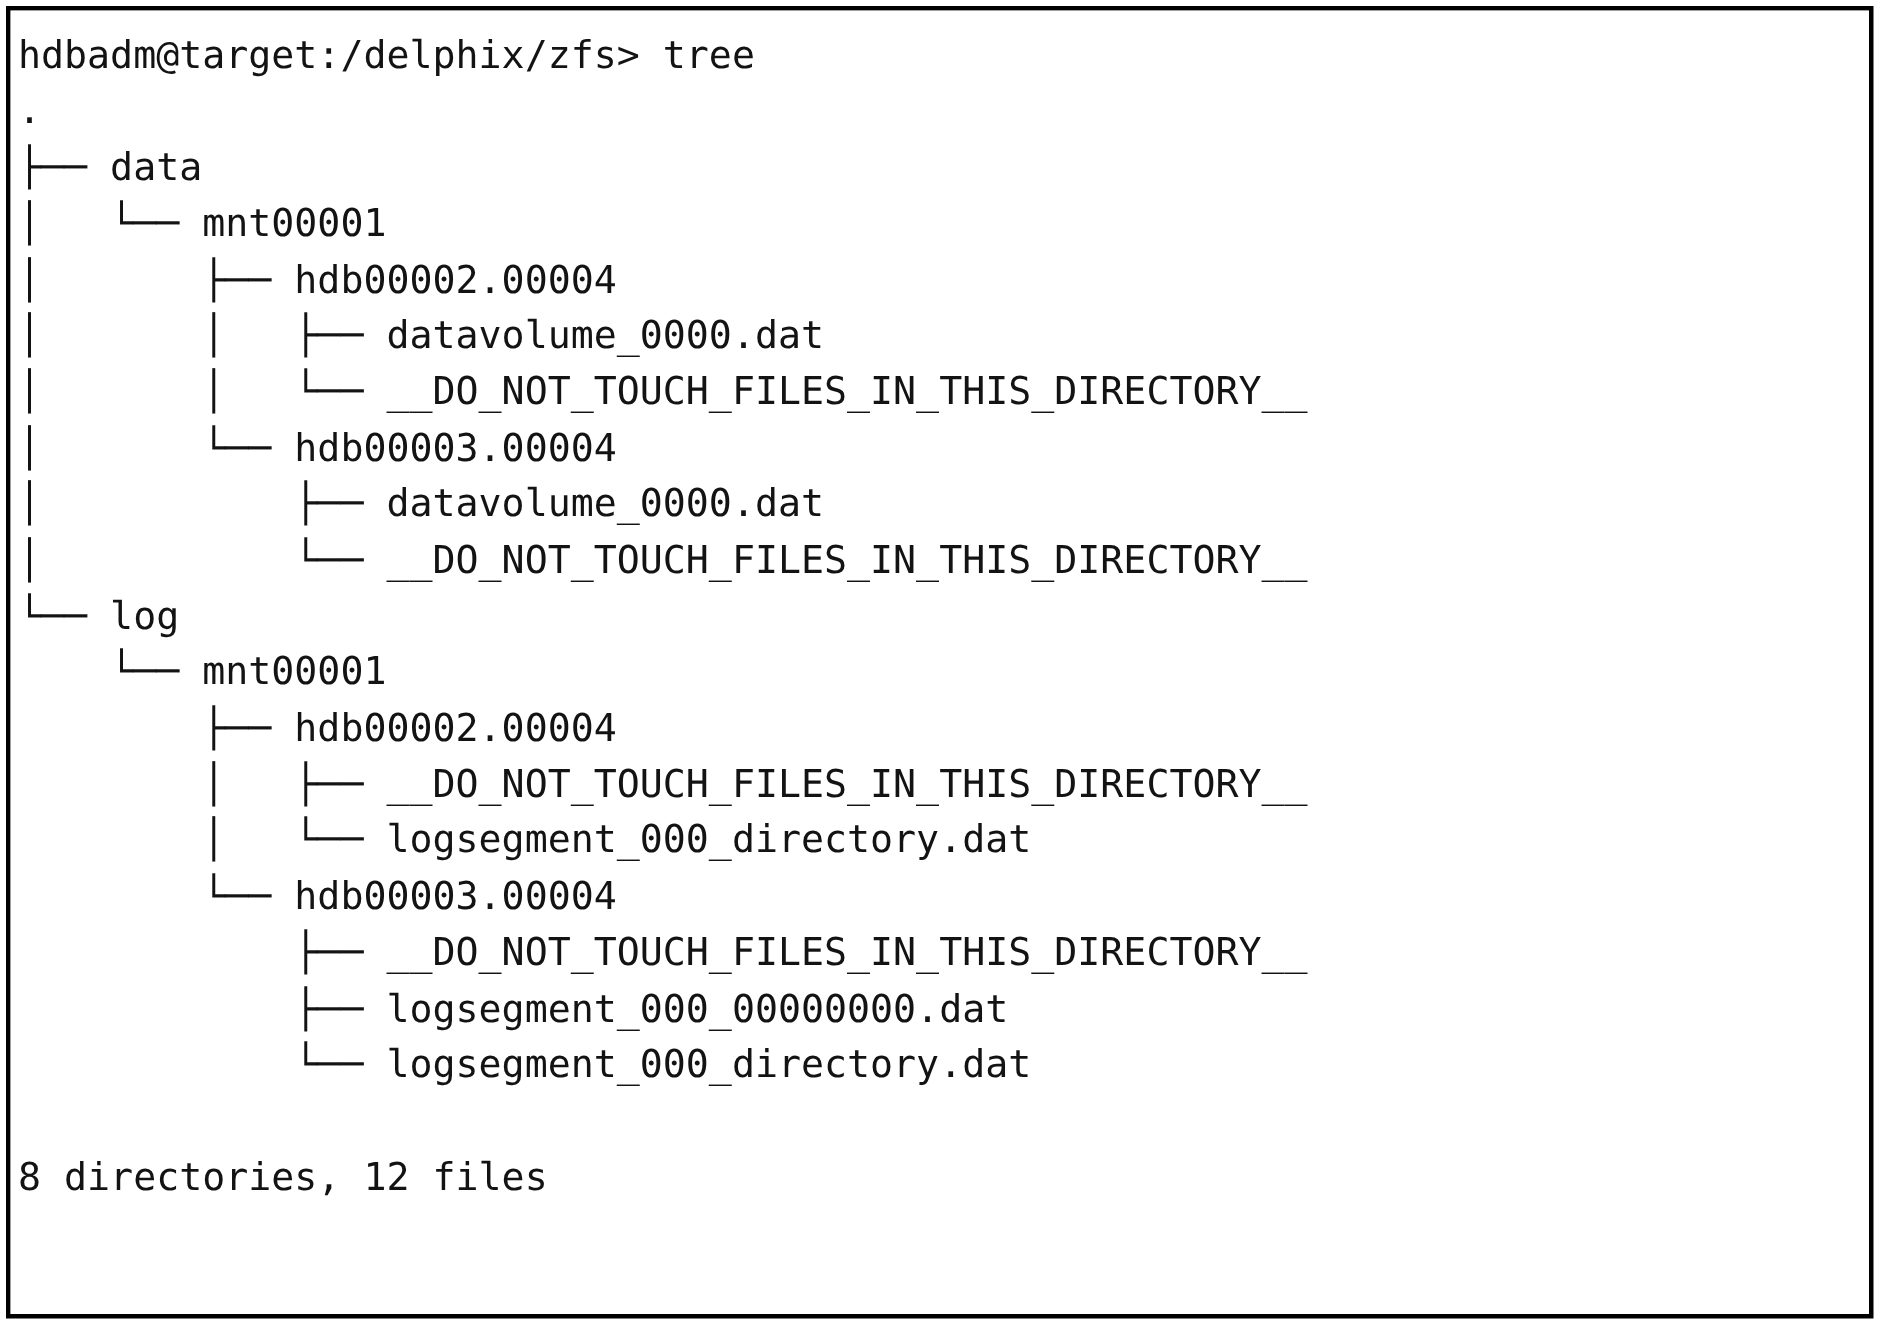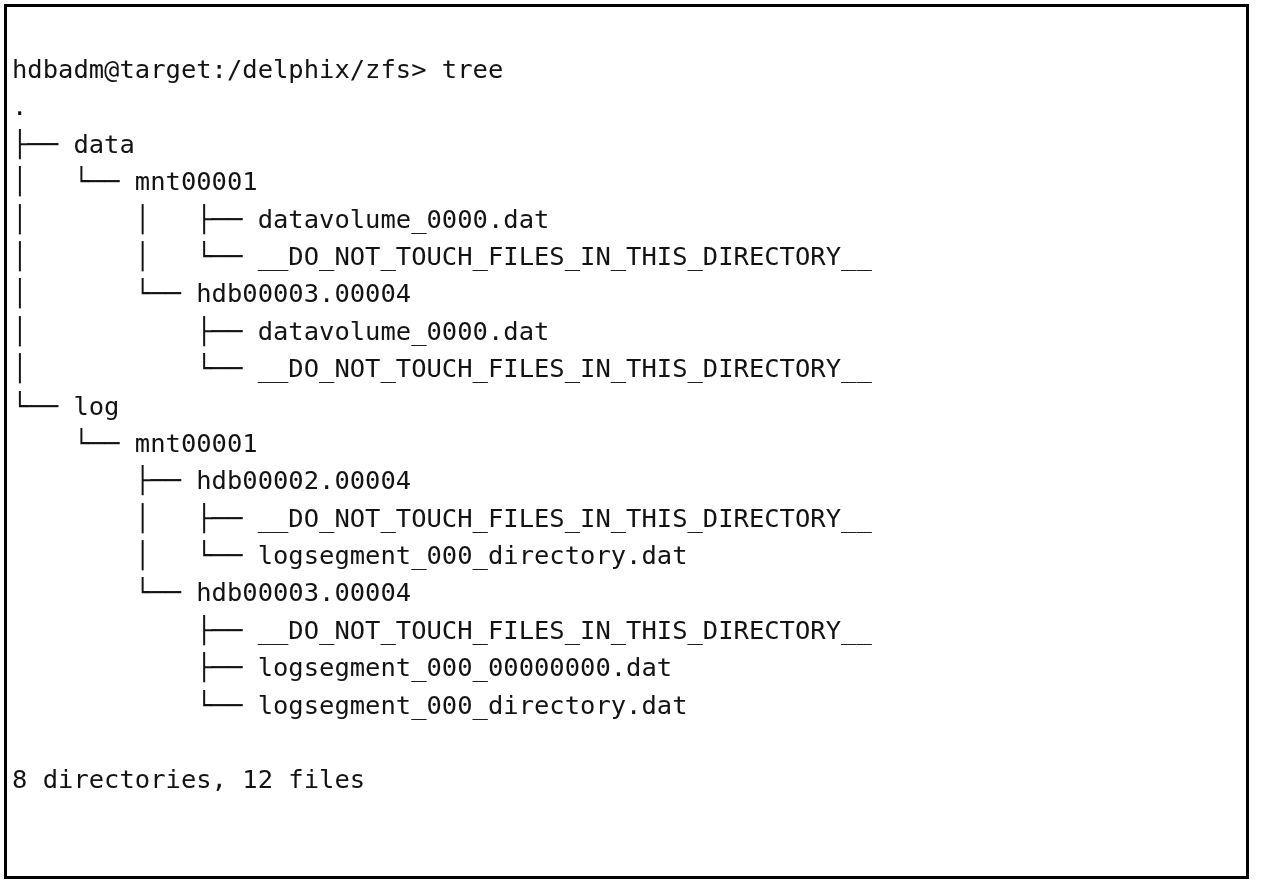--- a/index.html
+++ b/index.html
@@ -29,21 +29,20 @@
 
   .terminal-screen {
     position: absolute;
     left: 0;
     top: 0;
     right: 0;
     bottom: 0;
     padding: 12px 16px 0 5px;
     box-sizing: border-box;
     background: #ffffff;
-    margin-top: 32px;
   }
 
   .term-line {
     font-family: "DejaVu Sans Mono", monospace;
     font-size: 25.5px;
     line-height: 37.4px;
     height: 37.4px;
     color: #131313;
     white-space: pre;
     letter-spacing: 0px;
@@ -70,20 +69,21 @@
 <body>
 
 <div class="terminal-window">
   <div class="terminal-screen">
 
     <div class="term-line prompt-line">hdbadm@target:/delphix/zfs&gt; tree</div>
 
     <div class="term-line tree-line">.</div>
     <div class="term-line tree-line">├── data</div>
     <div class="term-line tree-line">│   └── mnt00001</div>
+    <div class="term-line tree-line">│       ├── hdb00002.00004</div>
     <div class="term-line tree-line">│       │   ├── datavolume_0000.dat</div>
     <div class="term-line tree-line">│       │   └── __DO_NOT_TOUCH_FILES_IN_THIS_DIRECTORY__</div>
     <div class="term-line tree-line">│       └── hdb00003.00004</div>
     <div class="term-line tree-line">│           ├── datavolume_0000.dat</div>
     <div class="term-line tree-line">│           └── __DO_NOT_TOUCH_FILES_IN_THIS_DIRECTORY__</div>
     <div class="term-line tree-line">└── log</div>
     <div class="term-line tree-line">    └── mnt00001</div>
     <div class="term-line tree-line">        ├── hdb00002.00004</div>
     <div class="term-line tree-line">        │   ├── __DO_NOT_TOUCH_FILES_IN_THIS_DIRECTORY__</div>
     <div class="term-line tree-line">        │   └── logsegment_000_directory.dat</div>

